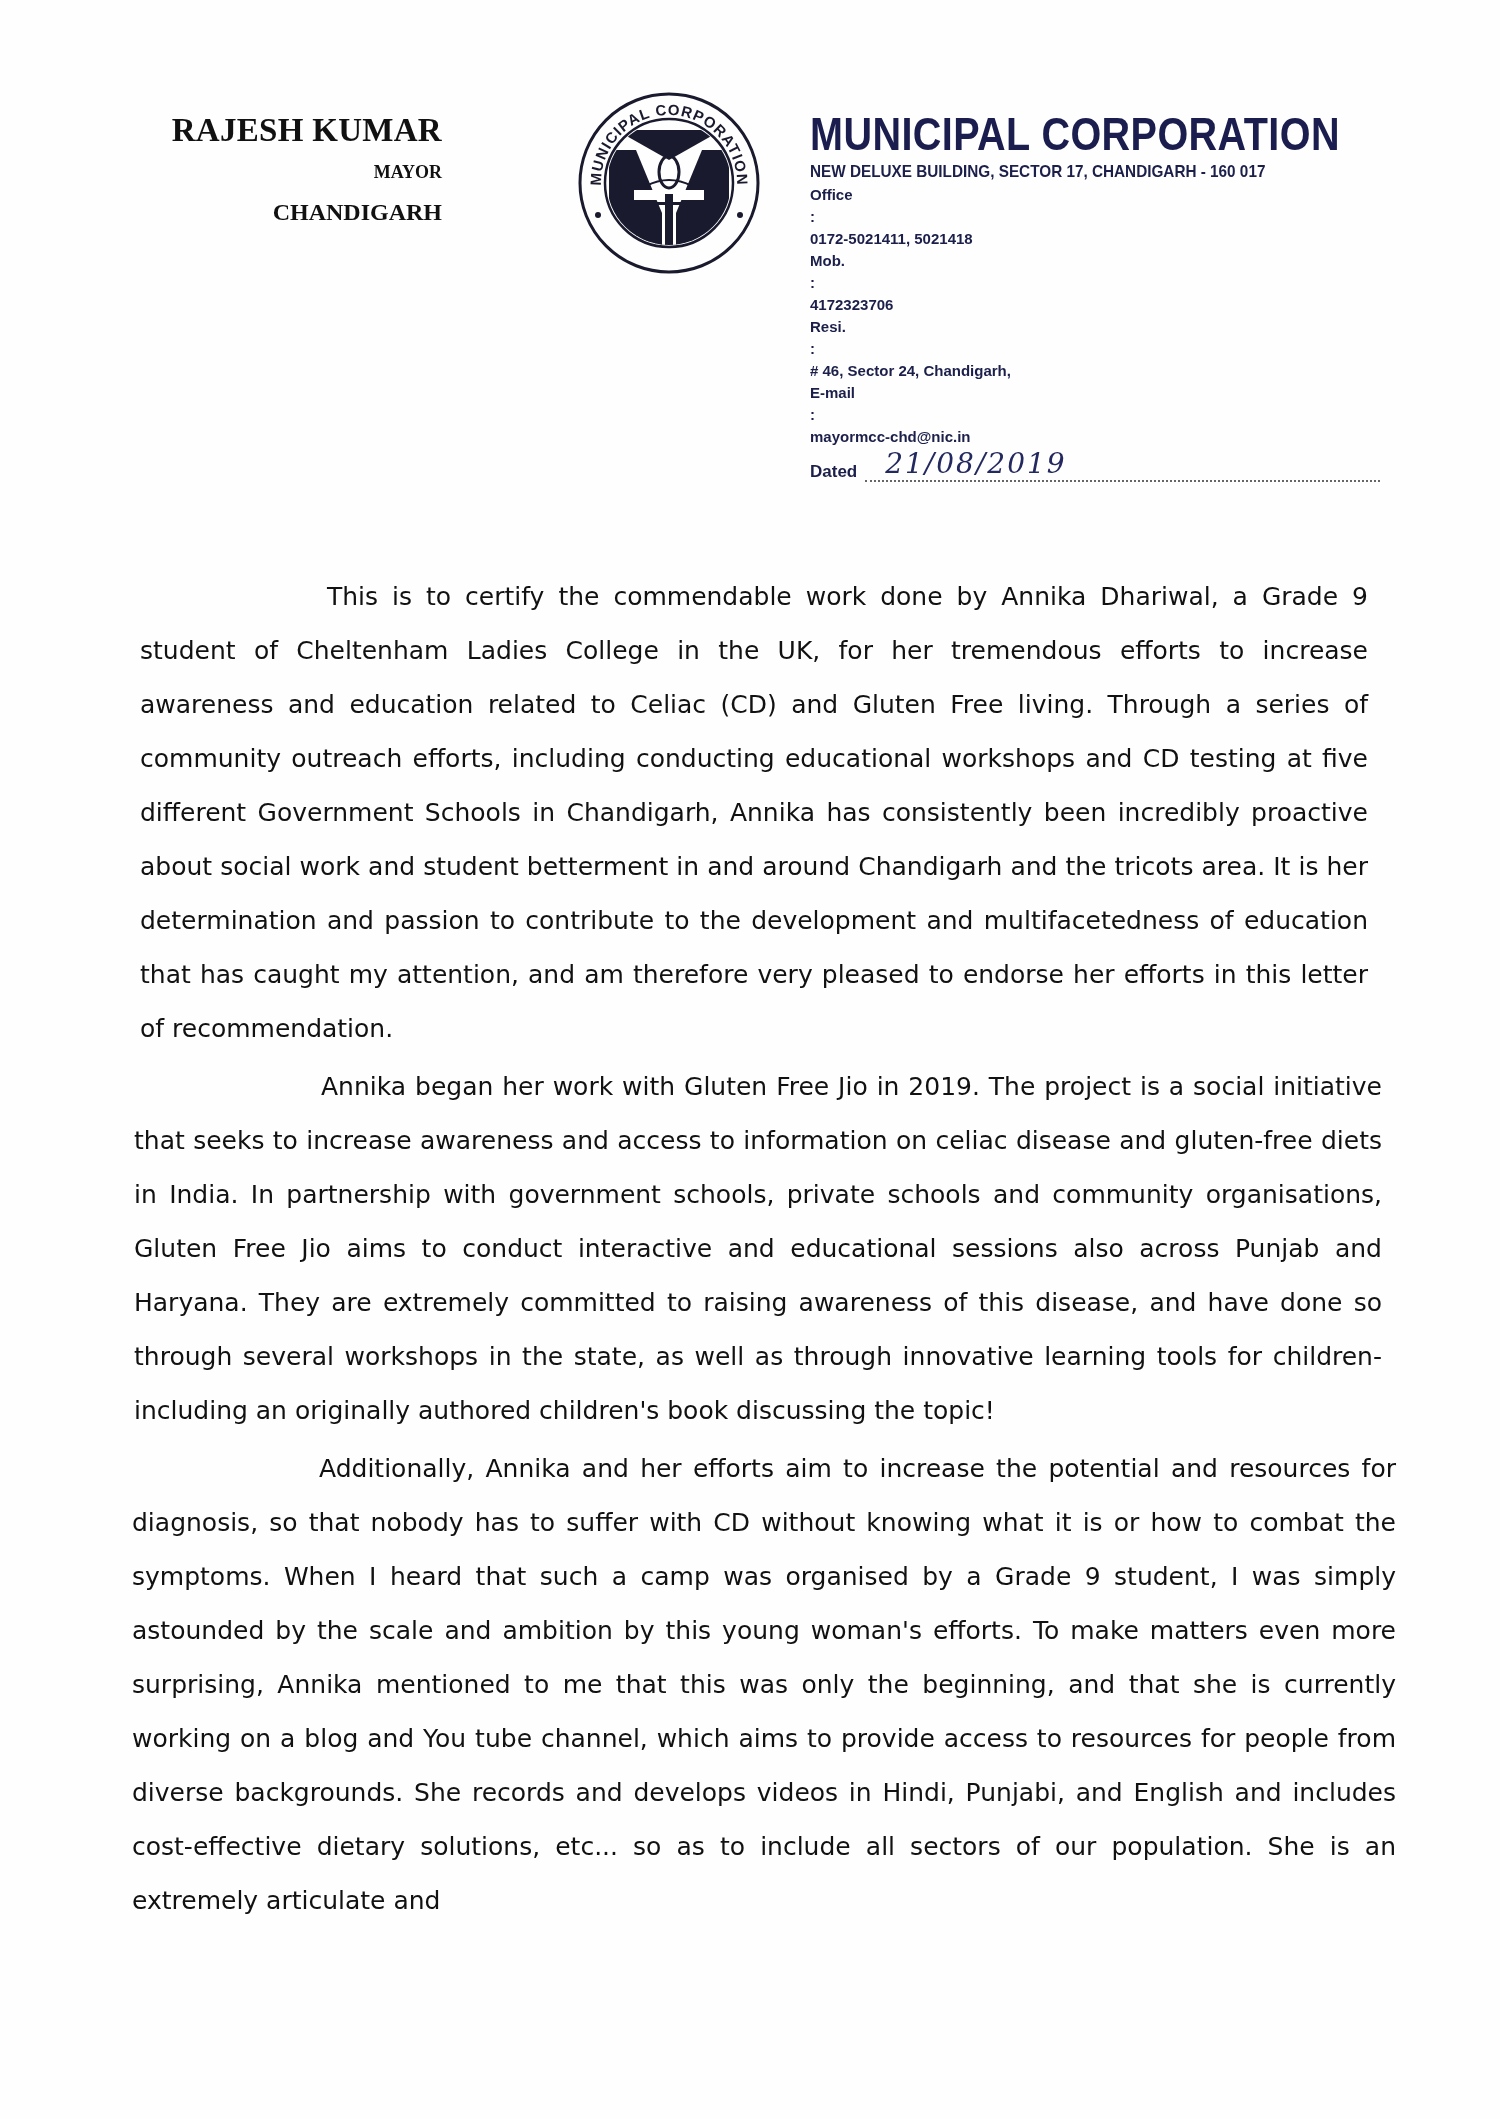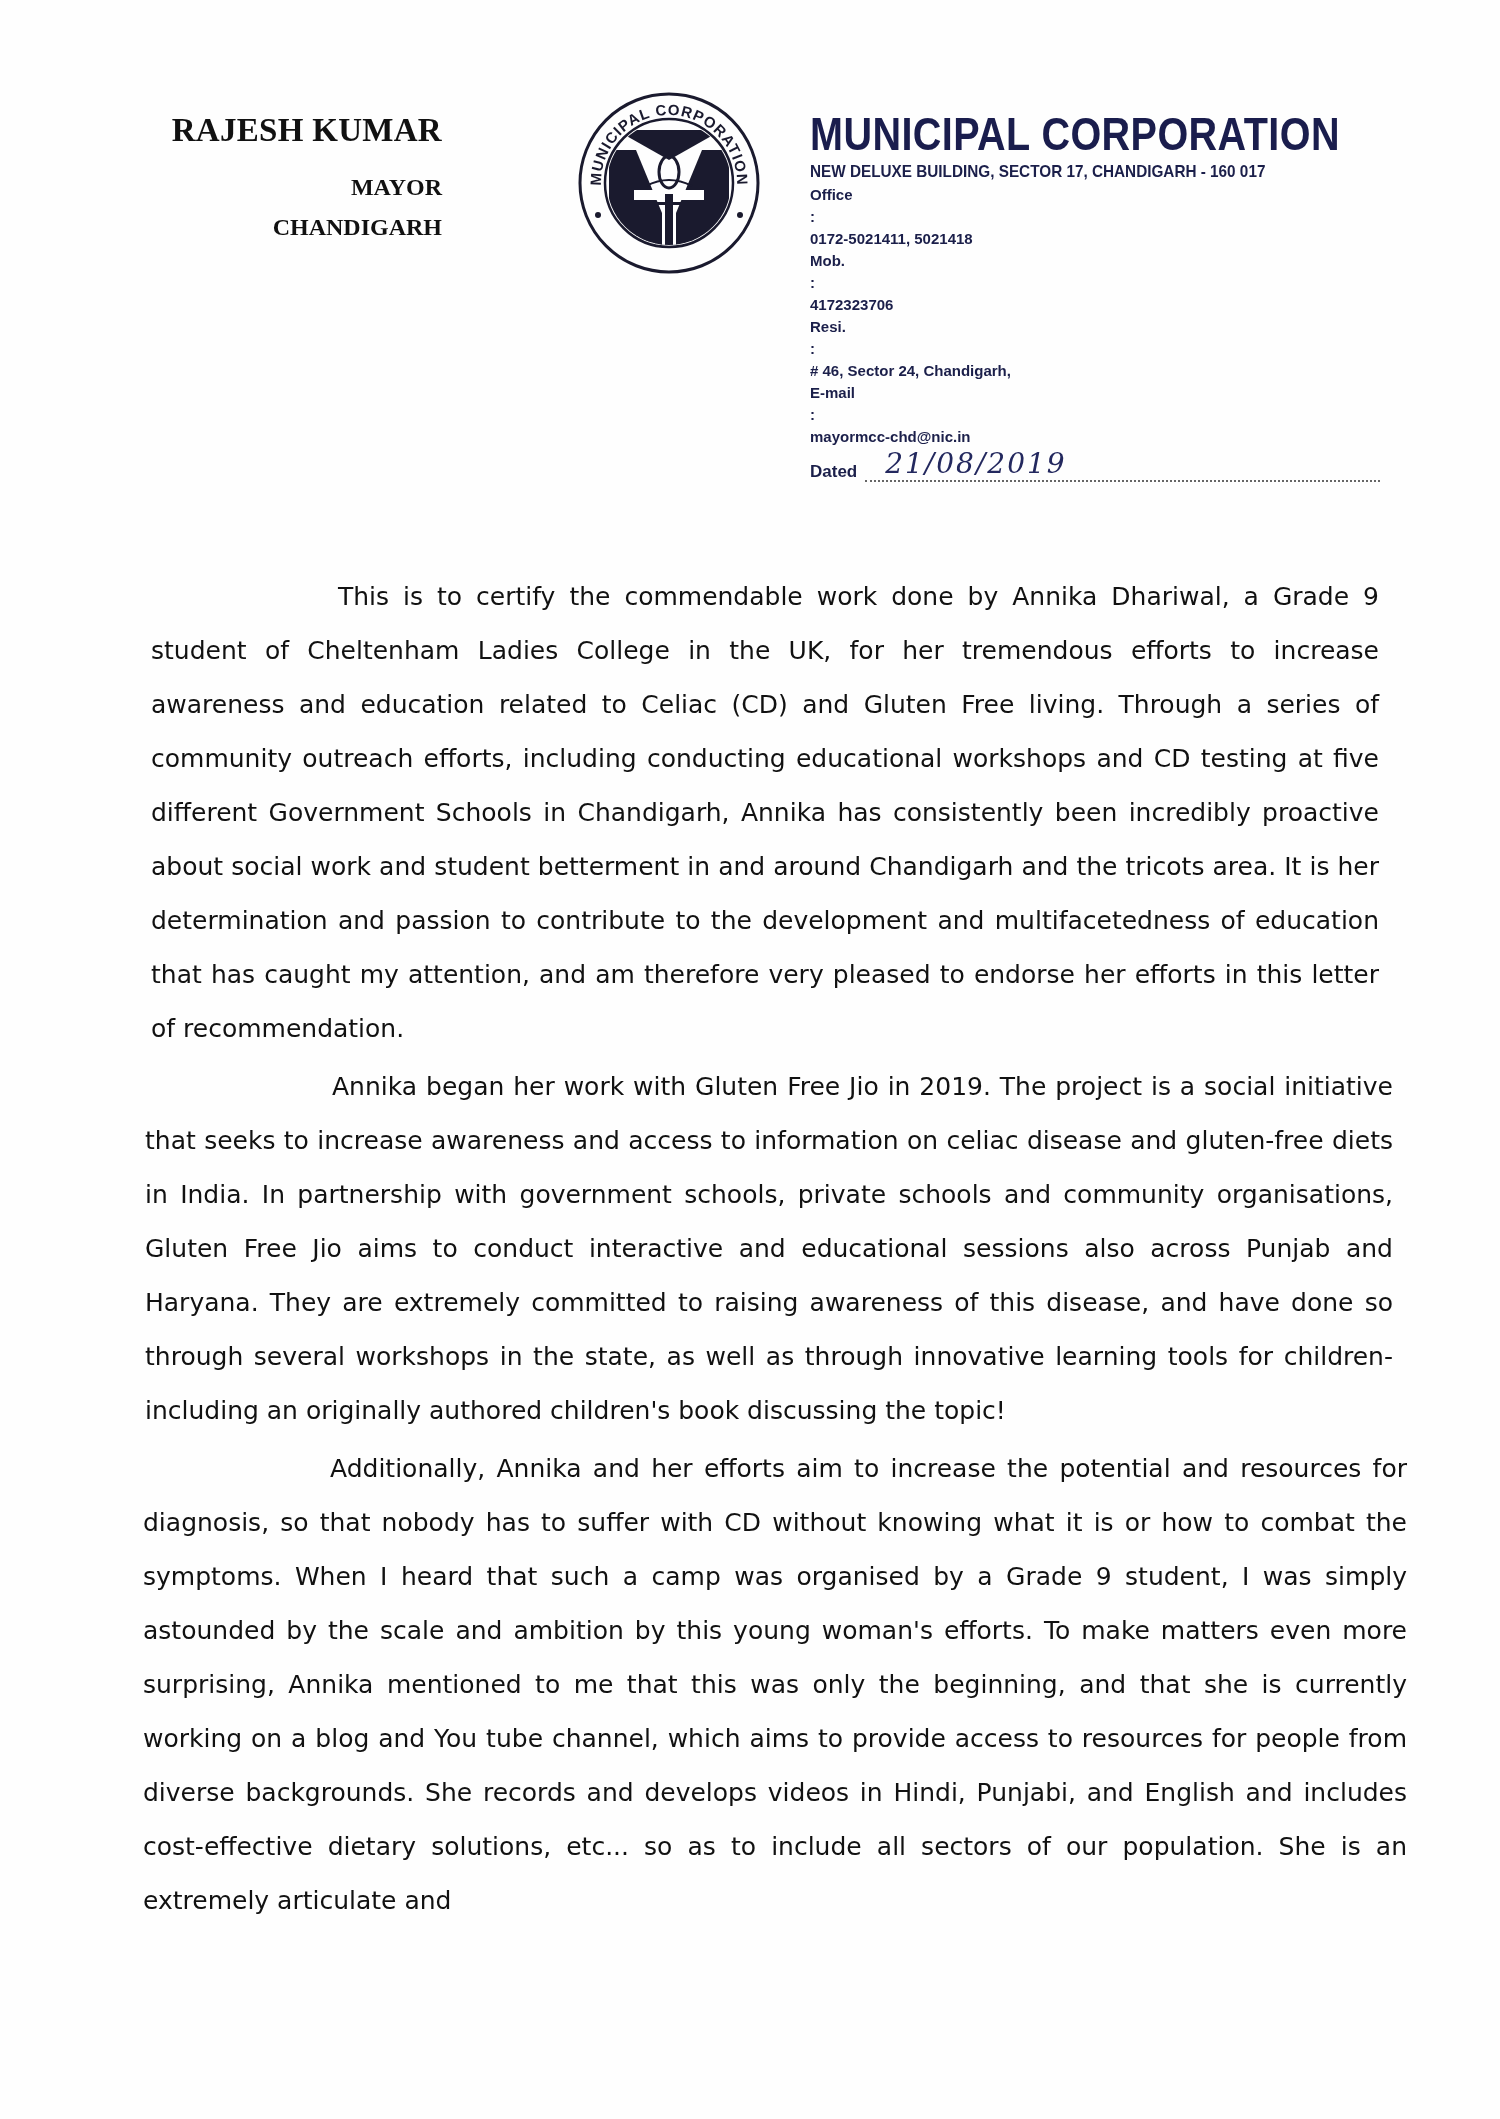--- a/index.html
+++ b/index.html
@@ -1,21 +1,21 @@
 <!DOCTYPE html>
 <html><head>
 <meta charset="utf-8">
 <style>
   html, body { margin: 0; padding: 0; background: #ffffff; }
   body { width: 1500px; height: 2119px; position: relative; overflow: hidden; color: #1a1a1a; }
   .page { position: absolute; left: 0; top: 0; width: 1500px; height: 2119px; background: #fefefe; }
 
   .left-head { position: absolute; left: 140px; top: 110px; width: 302px; text-align: right; font-family: "Liberation Serif", "DejaVu Serif", serif; font-weight: bold; color: #111; }
   .left-head .name { font-size: 33px; letter-spacing: 0.3px; line-height: 40px; }
-  .left-head .title { font-size: 24px; line-height: 40px; margin-top: 17px; }
+  .left-head .title { font-size: 18px; line-height: 40px; margin-top: 2px; }
   .left-head .city { font-size: 24px; line-height: 40px; }
 
   .do-no { position: absolute; left: 108px; top: 280px; font-family: "DejaVu Sans", sans-serif; font-size: 17px; font-weight: bold; color: #111; display: flex; align-items: baseline; }
   .do-no .hand { font-family: "DejaVu Serif", serif; font-style: italic; font-weight: normal; color: #23285e; font-size: 26px; margin-left: 6px; border-bottom: 2px dotted #555; padding-bottom: 2px; letter-spacing: 1px; }
   .do-no .hand2 { font-family: "DejaVu Serif", serif; font-style: italic; font-weight: normal; color: #23285e; font-size: 28px; margin-left: 14px; }
 
   .logo { position: absolute; left: 576px; top: 90px; width: 186px; height: 186px; }
 
   .right-head { position: absolute; left: 810px; top: 108px; width: 570px; font-family: "Liberation Sans", "DejaVu Sans", sans-serif; color: #1b1f4a; }
   .right-head .org { font-family: "Liberation Sans", sans-serif; font-weight: bold; font-size: 46px; line-height: 52px; letter-spacing: 0.5px; transform: scaleX(0.86); transform-origin: left; white-space: nowrap; color: #1a1d4d; }
@@ -23,21 +23,21 @@
   .contact-row { display: flex; font-size: 15px; font-weight: bold; line-height: 22px; color: #1b1f4a; flex-direction: column; }
   .contact-row .lbl { width: 64px; }
   .contact-row .sep { width: 12px; }
   .dated-row { display: flex; align-items: flex-end; margin-top: 2px; font-size: 17px; font-weight: bold; color: #1b1f4a; }
   .dated-row .dots { flex: 1; border-bottom: 2px dotted #666; margin-left: 8px; height: 30px; position: relative; }
   .dated-row .dhand { position: absolute; left: 20px; bottom: 0; font-family: "DejaVu Serif", serif; font-style: italic; font-weight: normal; font-size: 28px; color: #23285e; letter-spacing: 2px; }
 
   .letter-title { position: absolute; left: 0; width: 1500px; top: 494px; text-align: center; }
   .letter-title span { font-family: "Liberation Sans", "DejaVu Sans", sans-serif; font-weight: bold; font-size: 25px; text-decoration: underline; text-underline-offset: 5px; color: #111; transform: scaleX(0.9); display: inline-block; }
 
-  .body { position: absolute; left: 151px; top: 570px; width: 1228px; font-family: "DejaVu Sans", "Liberation Sans", sans-serif; font-size: 25px; line-height: 54px; color: #111; text-align: justify; }
+  .body { position: absolute; left: 140px; top: 570px; width: 1228px; font-family: "DejaVu Sans", "Liberation Sans", sans-serif; font-size: 25px; line-height: 54px; color: #111; text-align: justify; }
   .body p { margin: 0; text-indent: 187px; }
   .body p.p2 { margin-left: -6px; margin-right: -14px; margin-top: 4px; }
   .body p.p3 { margin-left: -8px; margin-right: -28px; margin-top: 4px; }
 </style>
 </head>
 <body>
 
 <div class="page">
 
   <div class="left-head">

